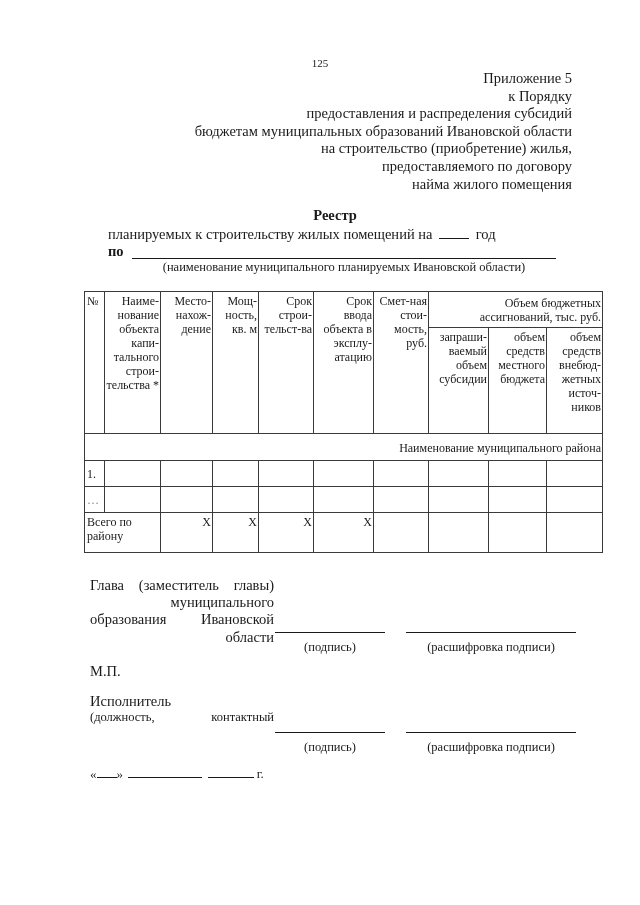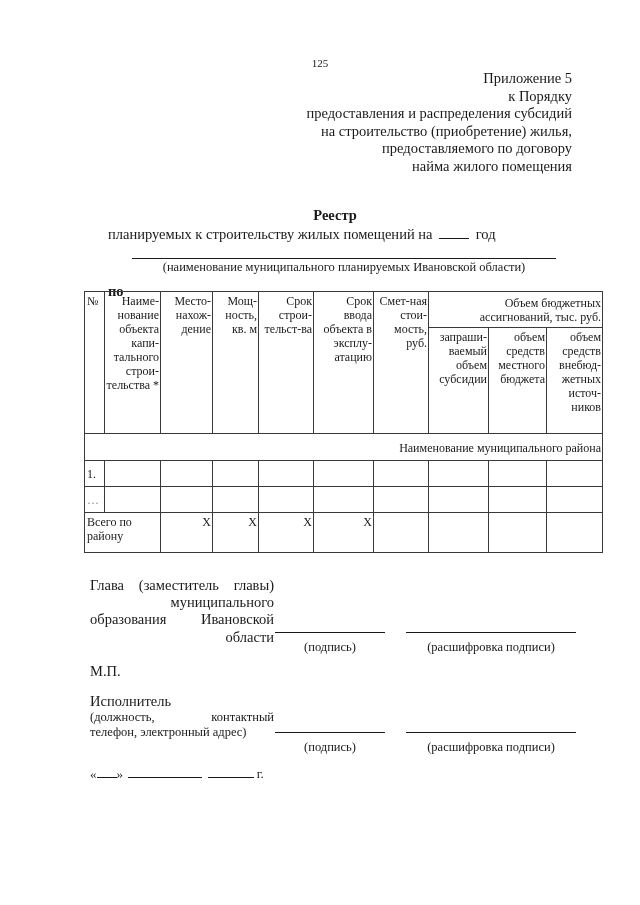--- a/index.html
+++ b/index.html
@@ -46,21 +46,20 @@
       width: 30px;
       border-bottom: 1px solid #1a1a1a;
       height: 12px;
       vertical-align: baseline;
       margin: 0 3px;
     }
     .reg-po {
       left: 108px; top: 243px;
       font-weight: bold;
       font-size: 14.5px;
-      margin-top: 40px;
     }
     .po-line {
       left: 132px; top: 258px;
       width: 424px;
       border-bottom: 1.3px solid #1a1a1a;
     }
     .po-caption {
       left: 132px; width: 424px; top: 260px;
       text-align: center;
       font-size: 12.5px;
@@ -122,20 +121,21 @@
   </style>
 </head>
 <body>
 
 <div class="abs page-number">125</div>
 
 <div class="abs appendix">
   <div>Приложение 5</div>
   <div>к Порядку</div>
   <div>предоставления и распределения субсидий</div>
+  <div>бюджетам муниципальных образований Ивановской области</div>
   <div>на строительство (приобретение) жилья,</div>
   <div>предоставляемого по договору</div>
   <div>найма жилого помещения</div>
 </div>
 
 <div class="abs reg-title">Реестр</div>
 <div class="abs reg-subtitle">
   <span>планируемых к строительству жилых помещений на</span>
   <span class="blank-year"></span>
   <span>год</span>
@@ -233,21 +233,20 @@
 <div class="abs sig-caption" style="left:406px; top:640px; width:170px;">(расшифровка подписи)</div>
 
 <div class="abs sig-text" style="left:90px; top:663px;">М.П.</div>
 
 <div class="abs sig-text" style="left:90px; top:693px;">Исполнитель</div>
 <div class="abs small-text" style="left:90px; top:710px;">
   <div class="justify-line">
     <span>(должность,</span>
     <span>контактный</span>
   </div>
-  <div>телефон, электронный адрес)</div>
 </div>
 <div class="abs sig-line" style="left:275px; top:732px; width:110px;"></div>
 <div class="abs sig-line" style="left:406px; top:732px; width:170px;"></div>
 <div class="abs sig-caption" style="left:275px; top:740px; width:110px;">(подпись)</div>
 <div class="abs sig-caption" style="left:406px; top:740px; width:170px;">(расшифровка подписи)</div>
 
 <div class="abs date-line" style="left:90px; top:766px;">
   <span>«</span><span class="u" style="width:20px;"></span><span>»</span>
   <span class="u" style="width:74px; margin-left:2px;"></span>
   <span class="u" style="width:46px; margin-left:2px;"></span>

